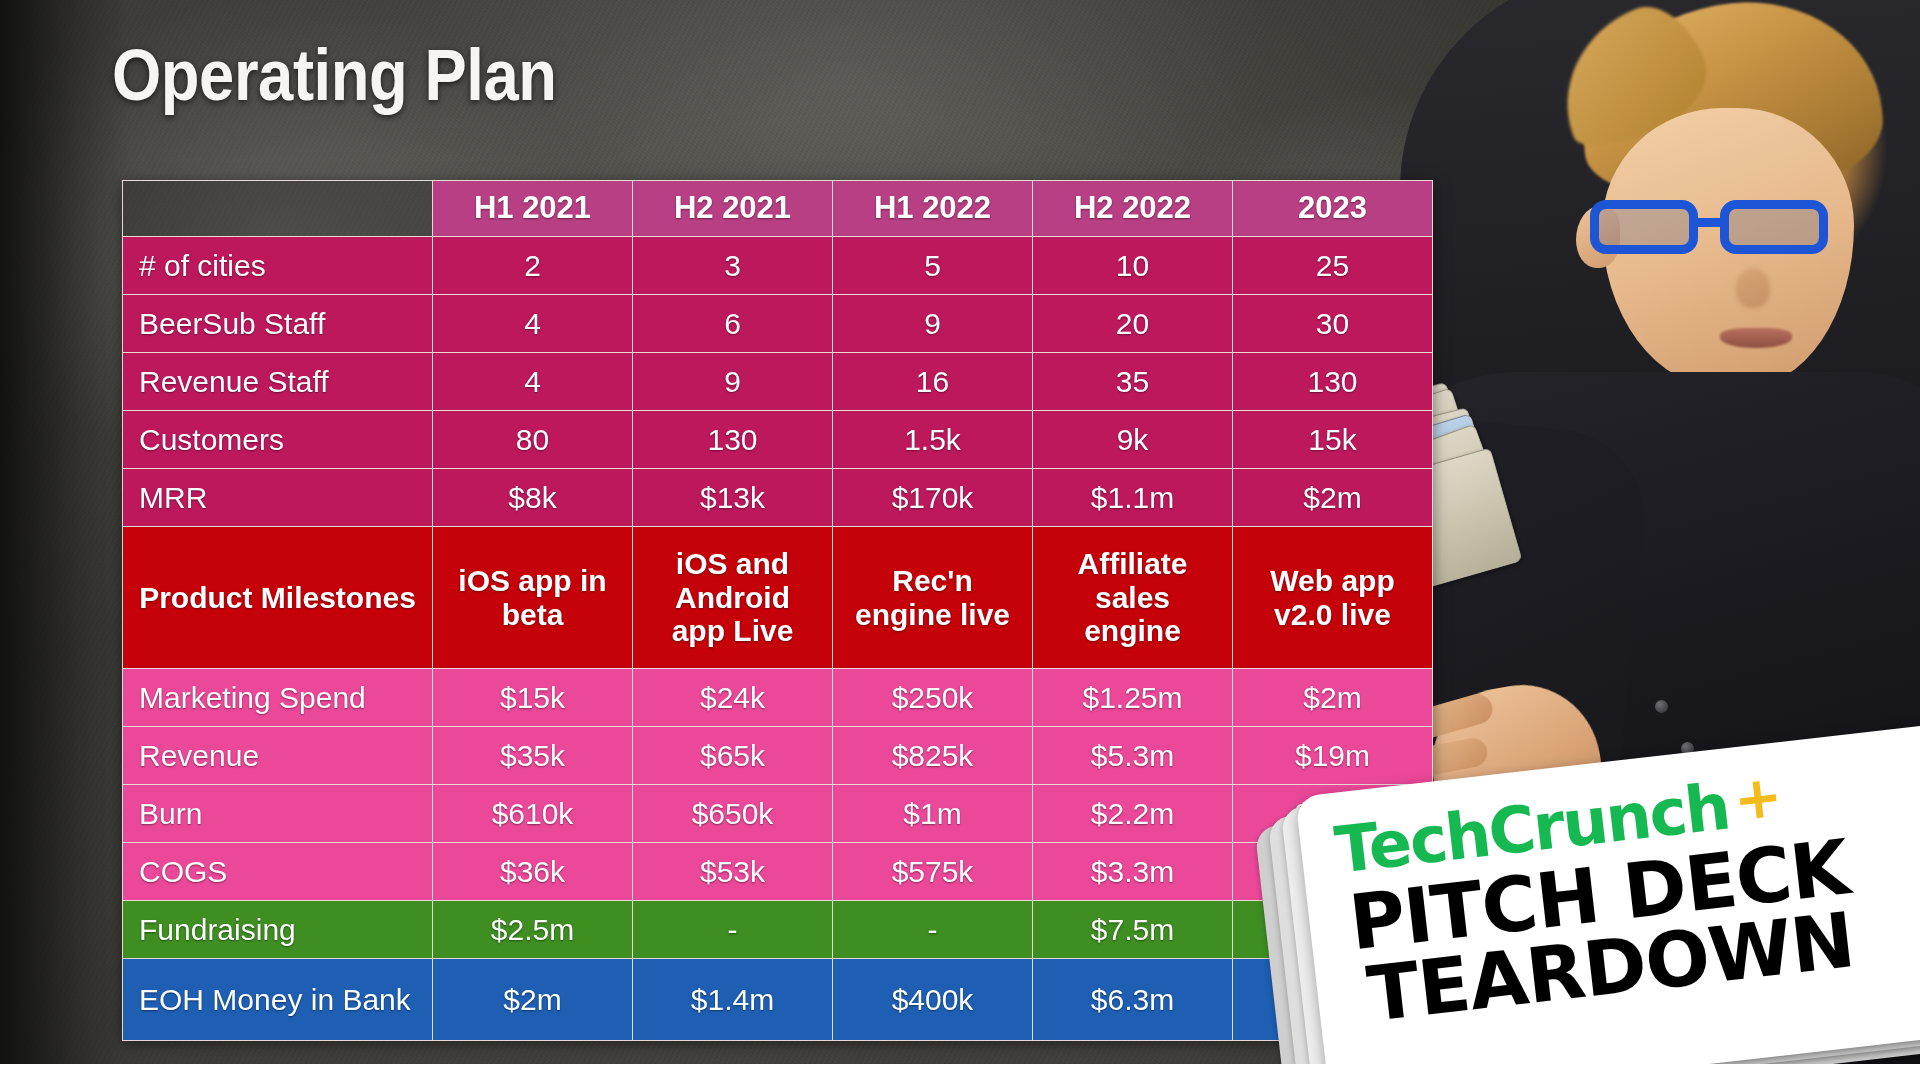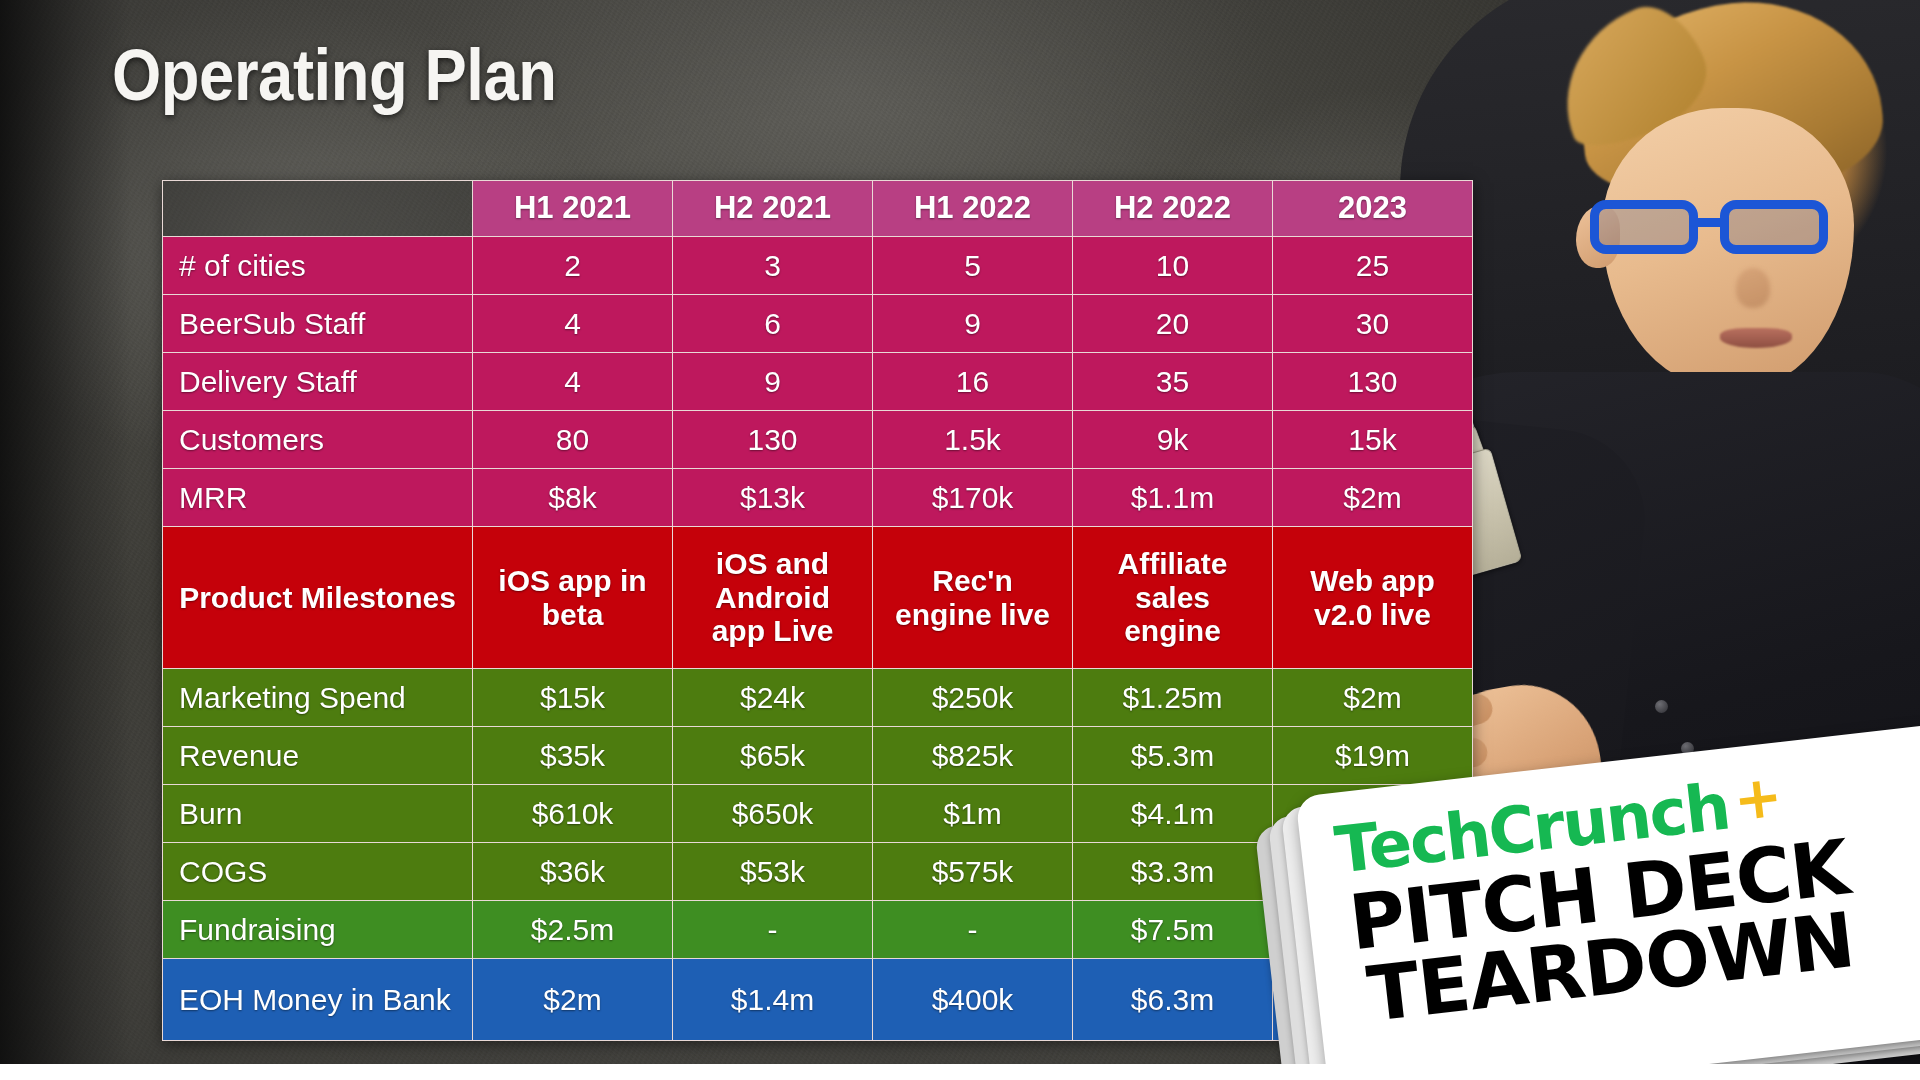--- a/index.html
+++ b/index.html
@@ -214,21 +214,20 @@
   .table-wrap {
     position: absolute;
     left: 122px; top: 180px;
     width: 1310px;
   }
   table.plan {
     border-collapse: collapse;
     width: 1310px;
     table-layout: fixed;
     box-shadow: 0 3px 14px rgba(0,0,0,.5);
-    margin-left: 40px;
   }
   table.plan col.label { width: 310px; }
   table.plan col.data  { width: 200px; }
 
   table.plan th, table.plan td {
     border: 1.5px solid #e9d9d6;
     padding: 0 16px;
     font-size: 30px;
     color: #ffffff;
     text-shadow: 0 1px 2px rgba(0,0,0,.45);
@@ -249,21 +248,21 @@
     font-size: 31px;
   }
 
   
   td.rowlabel { text-align: left; font-weight: 400; }
   td.val      { text-align: center; font-weight: 400; }
 
   tr.orange td { background: #be185d; height: 58px; }
   tr.red    td { background: #c5010a; height: 142px; font-weight: 700; text-align: center; }
   tr.red td.rowlabel { text-align: center; }
-  tr.gold   td { background: #4d7c0f; height: 58px; }
+  tr.gold   td { background: #ec4899; height: 58px; }
   tr.green  td { background: #3e8e22; height: 58px; }
   tr.blue   td { background: #1e5fb4; height: 82px; }
 
   
   .badge-stack {
     position: absolute;
     left: 1268px; top: 762px;
     width: 690px; height: 330px;
     transform: rotate(-6.5deg);
   }
@@ -400,21 +399,21 @@
           </tr>
           <tr class="orange">
             <td class="rowlabel">BeerSub Staff</td>
             <td class="val">4</td>
             <td class="val">6</td>
             <td class="val">9</td>
             <td class="val">20</td>
             <td class="val">30</td>
           </tr>
           <tr class="orange">
-            <td class="rowlabel">Delivery Staff</td>
+            <td class="rowlabel">Revenue Staff</td>
             <td class="val">4</td>
             <td class="val">9</td>
             <td class="val">16</td>
             <td class="val">35</td>
             <td class="val">130</td>
           </tr>
           <tr class="orange">
             <td class="rowlabel">Customers</td>
             <td class="val">80</td>
             <td class="val">130</td>
@@ -452,21 +451,21 @@
             <td class="val">$65k</td>
             <td class="val">$825k</td>
             <td class="val">$5.3m</td>
             <td class="val">$19m</td>
           </tr>
           <tr class="gold">
             <td class="rowlabel">Burn</td>
             <td class="val">$610k</td>
             <td class="val">$650k</td>
             <td class="val">$1m</td>
-            <td class="val">$4.1m</td>
+            <td class="val">$2.2m</td>
             <td class="val">$10m</td>
           </tr>
           <tr class="gold">
             <td class="rowlabel">COGS</td>
             <td class="val">$36k</td>
             <td class="val">$53k</td>
             <td class="val">$575k</td>
             <td class="val">$3.3m</td>
             <td class="val"></td>
           </tr>

